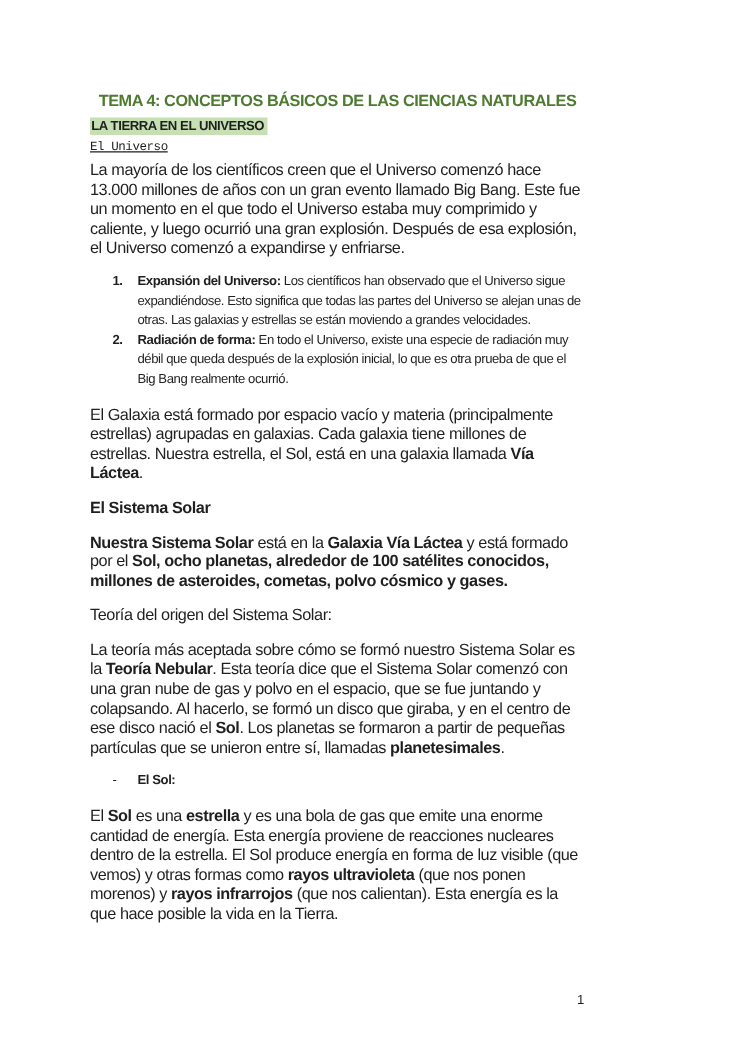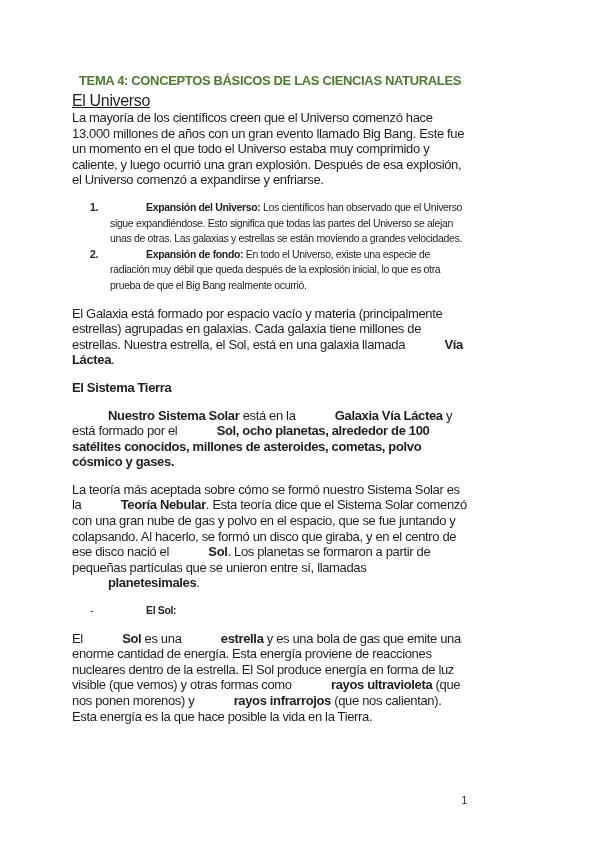--- a/index.html
+++ b/index.html
@@ -31,30 +31,30 @@
     text-align:center;
   }
   .h-section{margin:0 0 2px 0;line-height:16px;font-size:10.5px;}
   .h-section mark{
     background:var(--highlight-color);
     color:inherit;
     font-weight:700;
     padding:1px 3px 1px 1px;
   }
   .h-underline{
-    font-size:16px;line-height:16px;margin:0 0 1px 0;
+    font-size:10px;line-height:16px;margin:0 0 1px 0;font-family:Liberation Mono, monospace;
   }
   .h-underline span{text-decoration:underline;}
   .para{
     font-size:13px;
     line-height:15.6px;
     margin:0 0 12px 0;
   }
   .bold{font-weight:700;}
-  b{font-weight:700;margin-left:36px;}
+  b{font-weight:700;}
   .num-list{
     list-style:none;
     margin:0 0 12px 0;
     padding:0 0 0 18px;
   }
   .list-item{
     display:flex;
     font-size:10.5px;
     line-height:15.6px;
   }
@@ -69,45 +69,49 @@
     line-height:15px;
   }
 </style>
 </head>
 <body>
 
 <div class="page">
 
   <h1 class="doc-title">TEMA 4: CONCEPTOS BÁSICOS DE LAS CIENCIAS NATURALES</h1>
 
+  <div class="h-section">
+    <mark>LA TIERRA EN EL UNIVERSO</mark>
+  </div>
 
   <div class="h-underline">
     <span>El Universo</span>
   </div>
 
   <p class="para"><span>La mayoría de los científicos creen que el Universo comenzó hace 13.000 millones de años con un gran evento llamado Big Bang. Este fue un momento en el que todo el Universo estaba muy comprimido y caliente, y luego ocurrió una gran explosión. Después de esa explosión, el Universo comenzó a expandirse y enfriarse.</span></p>
 
 
   <ol class="num-list">
     <li class="list-item">
       <span class="marker num">1.</span>
       <span class="li-body"><b>Expansión del Universo:</b><span> Los científicos han observado que el Universo sigue expandiéndose. Esto significa que todas las partes del Universo se alejan unas de otras. Las galaxias y estrellas se están moviendo a grandes velocidades.</span></span>
     </li>
     <li class="list-item">
       <span class="marker num">2.</span>
-      <span class="li-body"><b>Expansión de fondo:</b><span> En todo el Universo, existe una especie de radiación muy débil que queda después de la explosión inicial, lo que es otra prueba de que el Big Bang realmente ocurrió.</span></span>
+      <span class="li-body"><b>Radiación de forma:</b><span> En todo el Universo, existe una especie de radiación muy débil que queda después de la explosión inicial, lo que es otra prueba de que el Big Bang realmente ocurrió.</span></span>
     </li>
   </ol>
 
   <p class="para"><span>El Galaxia está formado por espacio vacío y materia (principalmente estrellas) agrupadas en galaxias. Cada galaxia tiene millones de estrellas. Nuestra estrella, el Sol, está en una galaxia llamada </span><b>Vía Láctea</b><span>.</span></p>
 
-  <p class="para bold">El Sistema Tierra</p>
+  <p class="para bold">El Sistema Solar</p>
 
-  <p class="para"><b>Nuestro Sistema Solar</b><span> está en la </span><b>Galaxia Vía Láctea</b><span> y está formado por el </span><b>Sol, ocho planetas, alrededor de 100 satélites conocidos, millones de asteroides, cometas, polvo cósmico y gases.</b></p>
+  <p class="para"><b>Nuestra Sistema Solar</b><span> está en la </span><b>Galaxia Vía Láctea</b><span> y está formado por el </span><b>Sol, ocho planetas, alrededor de 100 satélites conocidos, millones de asteroides, cometas, polvo cósmico y gases.</b></p>
 
+  <p class="para">Teoría del origen del Sistema Solar:</p>
 
   <p class="para"><span>La teoría más aceptada sobre cómo se formó nuestro Sistema Solar es la </span><b>Teoría Nebular</b><span>. Esta teoría dice que el Sistema Solar comenzó con una gran nube de gas y polvo en el espacio, que se fue juntando y colapsando. Al hacerlo, se formó un disco que giraba, y en el centro de ese disco nació el </span><b>Sol</b><span>. Los planetas se formaron a partir de pequeñas partículas que se unieron entre sí, llamadas </span><b>planetesimales</b><span>.</span></p>
 
   <ol class="num-list">
     <li class="list-item">
       <span class="marker">-</span>
       <span class="li-body"><b>El Sol:</b></span>
     </li>
   </ol>
 

